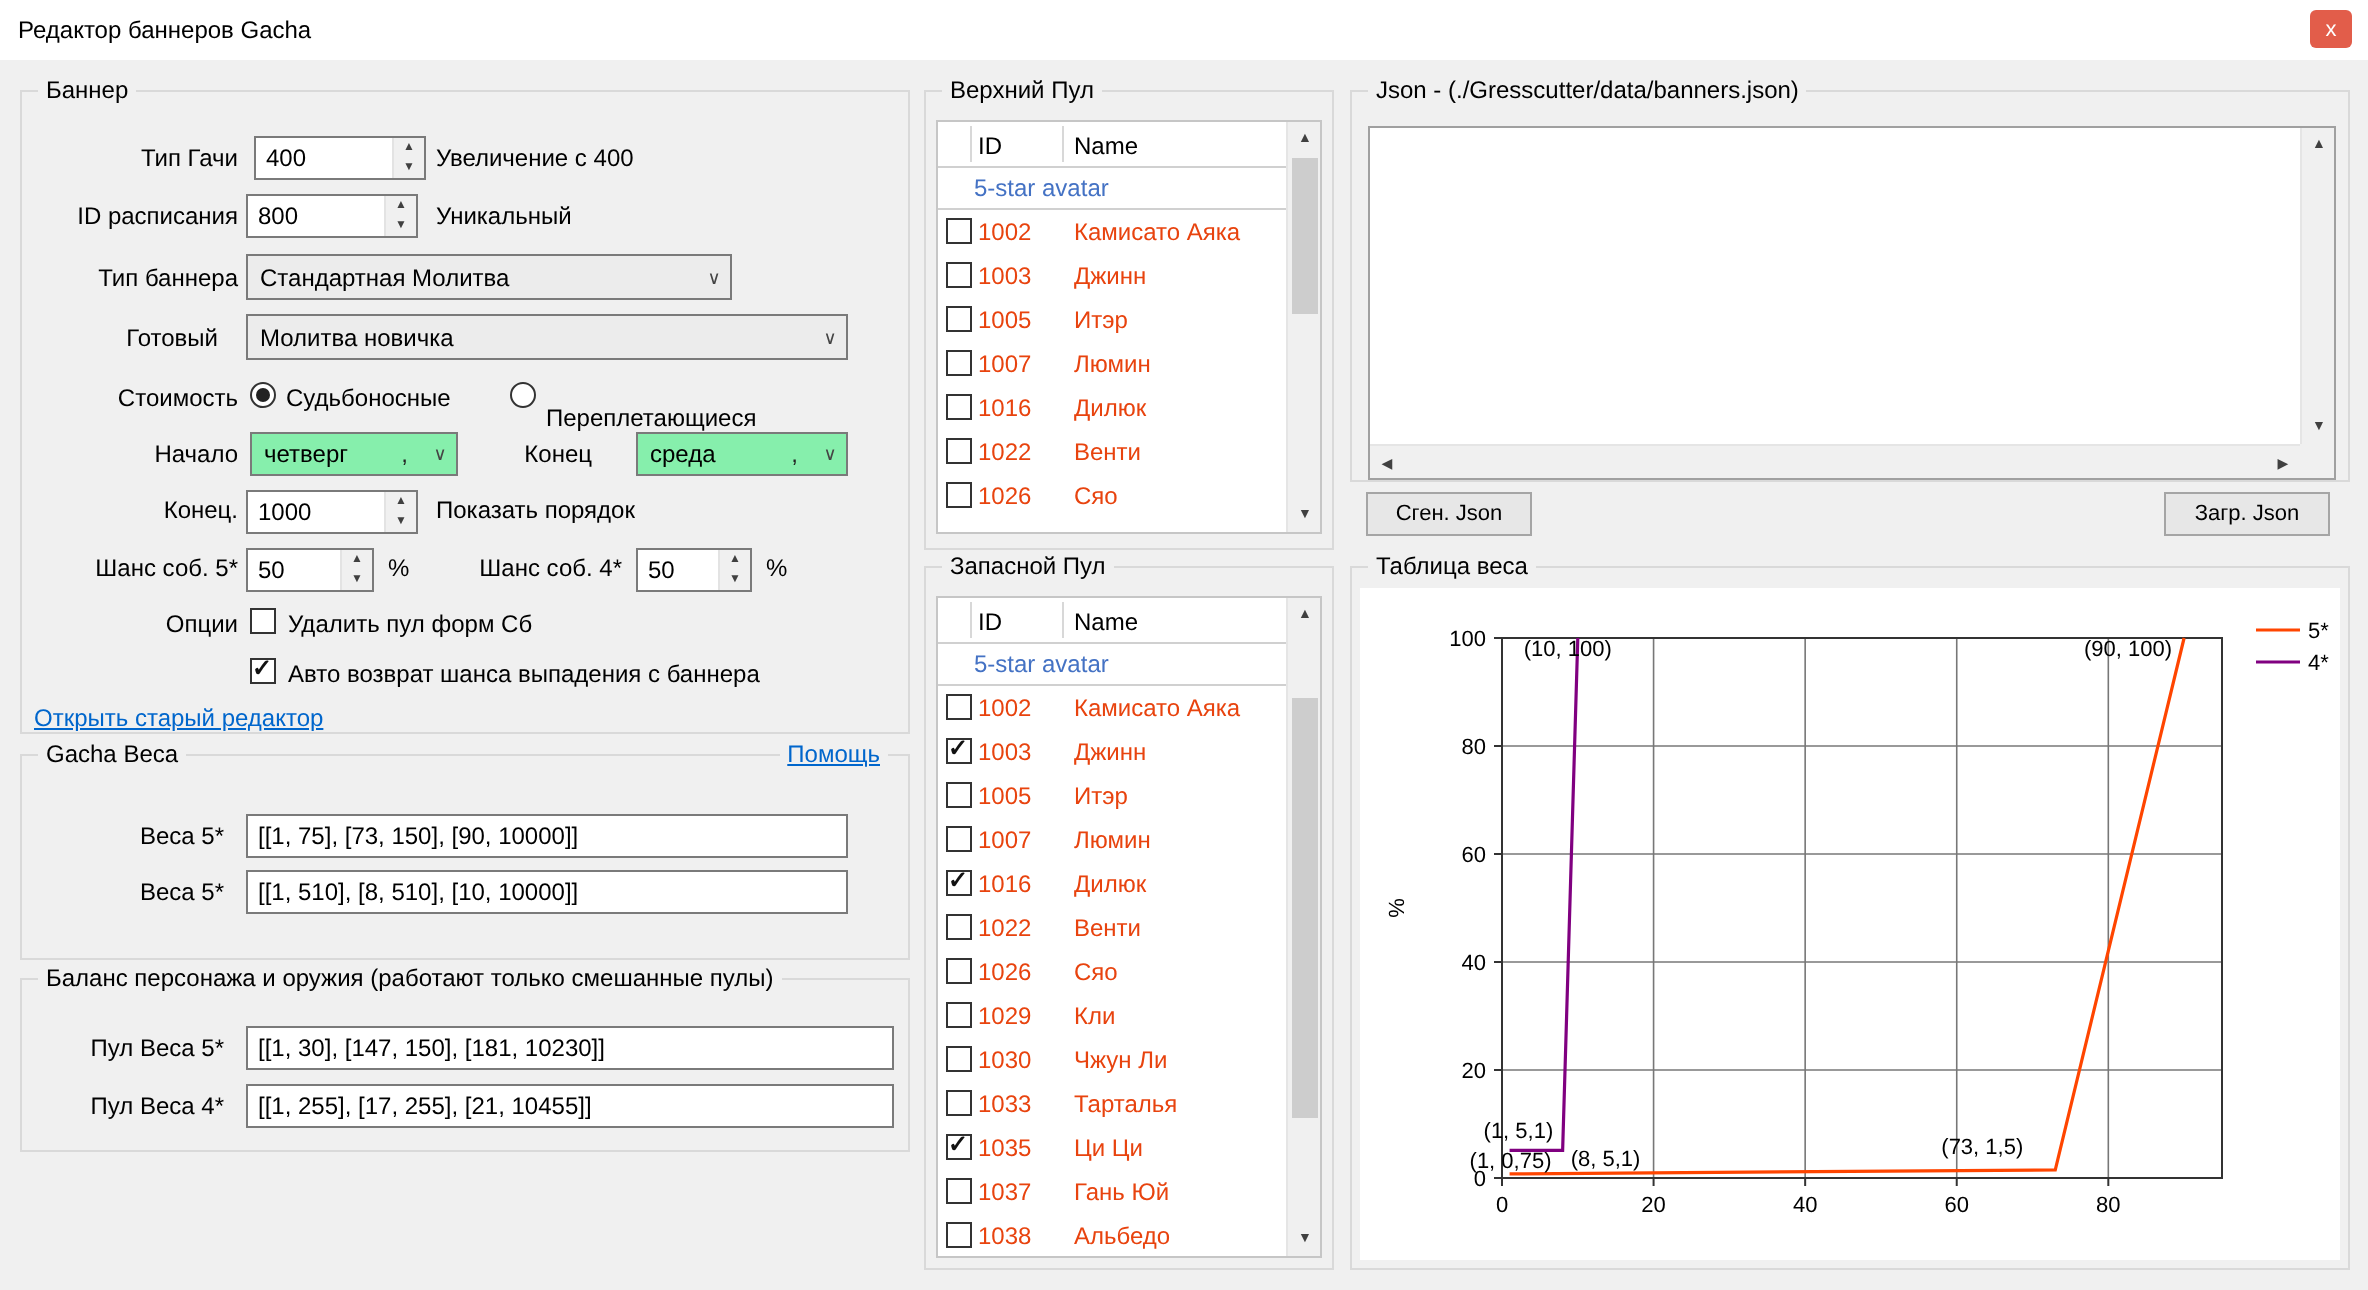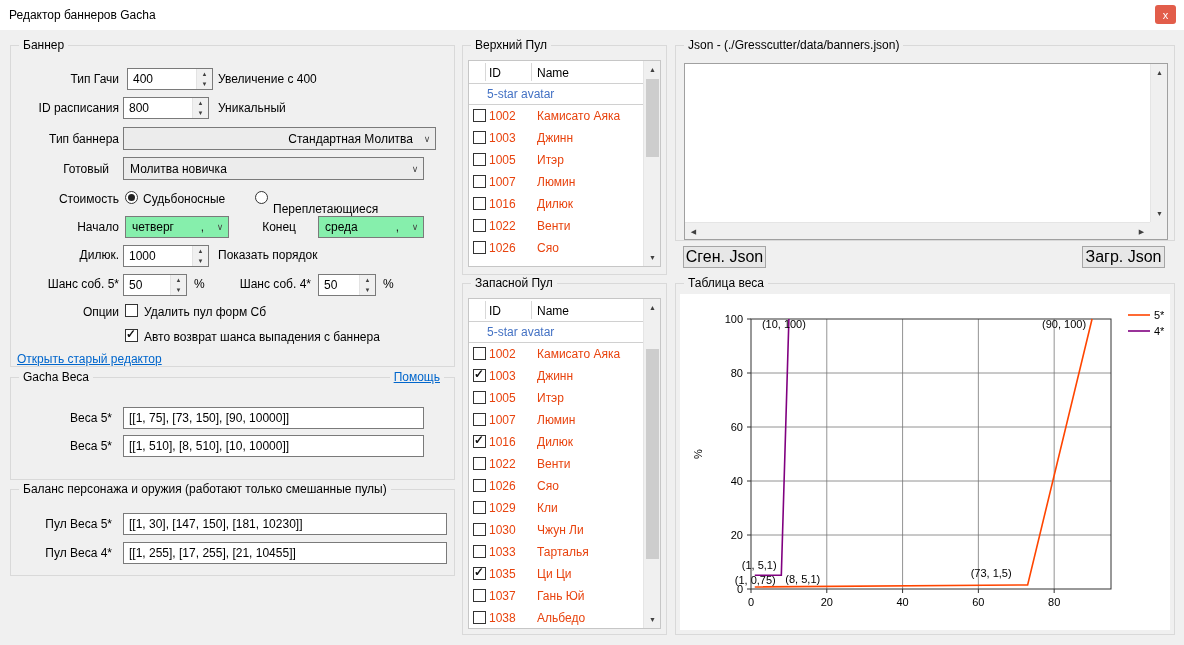--- a/index.html
+++ b/index.html
@@ -38,21 +38,21 @@
 
   .checkbox { width:13px; height:13px; border:1px solid #333; background:#fff; display:inline-block; position:relative; }
   .checkbox.abs { position:absolute; }
   .checkbox.on::after { content:"✓"; position:absolute; left:0; top:-3px; font-size:12px; font-weight:bold; color:#111; }
 
   .textbox { position:absolute; background:#fff; border:1px solid #7a7a7a; padding:3px 5px 0 5px; white-space:nowrap; overflow:hidden; }
 
   .link { color:var(--link,#0066cc); text-decoration:underline; cursor:pointer; white-space:nowrap; }
   .abs { position:absolute; }
 
-  .btn { position:absolute; height:22px; background:#e7e7e7; border:1px solid #a5a5a5; font-size:16px;
+  .btn { position:absolute; height:22px; background:#e7e7e7; border:1px solid #a5a5a5; font-size:11px;
     display:flex; align-items:center; justify-content:center; cursor:pointer; }
 
   .pool-list { position:absolute; background:#fff; border:1px solid #c6c6c6; overflow:hidden; }
   .pool-header { height:23px; border-bottom:1px solid #d0d0d0; position:relative; }
   .h-id { position:absolute; left:20px; top:5px; }
   .h-name { position:absolute; left:68px; top:5px; }
   .h-sep { position:absolute; top:2px; bottom:2px; width:1px; background:#d8d8d8; }
   .pool-section { height:21px; line-height:21px; border-bottom:1px solid #d0d0d0; color:var(--section-text,#4472c4); padding-left:18px; }
   .pool-row { height:22px; position:relative; }
   .pool-row .cb { position:absolute; left:4px; top:4px; }
@@ -99,21 +99,21 @@
     <div class="spinner" style="left:112px; top:51px; width:86px; height:22px;">
       <span class="sp-val">800</span>
       <span class="sp-btns">
           <span class="sp-b">▲</span>
           <span class="sp-b">▼</span>
         </span>
     </div>
     <span class="hint" style="left:207px; top:55px;">Уникальный</span>
 
     <span class="flabel r" style="left:1px; top:86px; width:107px;">Тип баннера</span>
-    <div class="combo gray" style="left:112px; top:81px; width:313px; height:23px;text-align:right;">
+    <div class="combo gray" style="left:112px; top:81px; width:243px; height:23px;">
       <span class="c-val">Стандартная Молитва</span>
       <span class="c-arrow">∨</span>
     </div>
 
     <span class="flabel r" style="left:1px; top:116px; width:97px;padding-left:40px;">Готовый</span>
     <div class="combo gray" style="left:112px; top:111px; width:301px; height:23px;">
       <span class="c-val">Молитва новичка</span>
       <span class="c-arrow">∨</span>
     </div>
 
@@ -129,21 +129,21 @@
       <span class="c-comma">,</span>
       <span class="c-arrow">∨</span>
     </div>
     <span class="flabel r" style="left:230px; top:174px; width:55px;">Конец</span>
     <div class="combo" style="left:307px; top:170px; width:106px; height:22px;">
       <span class="c-val">среда</span>
       <span class="c-comma">,</span>
       <span class="c-arrow">∨</span>
     </div>
 
-    <span class="flabel r" style="left:1px; top:202px; width:107px;">Дилюк.</span>
+    <span class="flabel r" style="left:1px; top:202px; width:107px;">Конец.</span>
     <div class="spinner" style="left:112px; top:199px; width:86px; height:22px;">
       <span class="sp-val">1000</span>
       <span class="sp-btns">
           <span class="sp-b">▲</span>
           <span class="sp-b">▼</span>
         </span>
     </div>
     <span class="hint" style="left:207px; top:202px;">Показать порядок</span>
 
     <span class="flabel r" style="left:1px; top:231px; width:107px;">Шанс соб. 5*</span>

